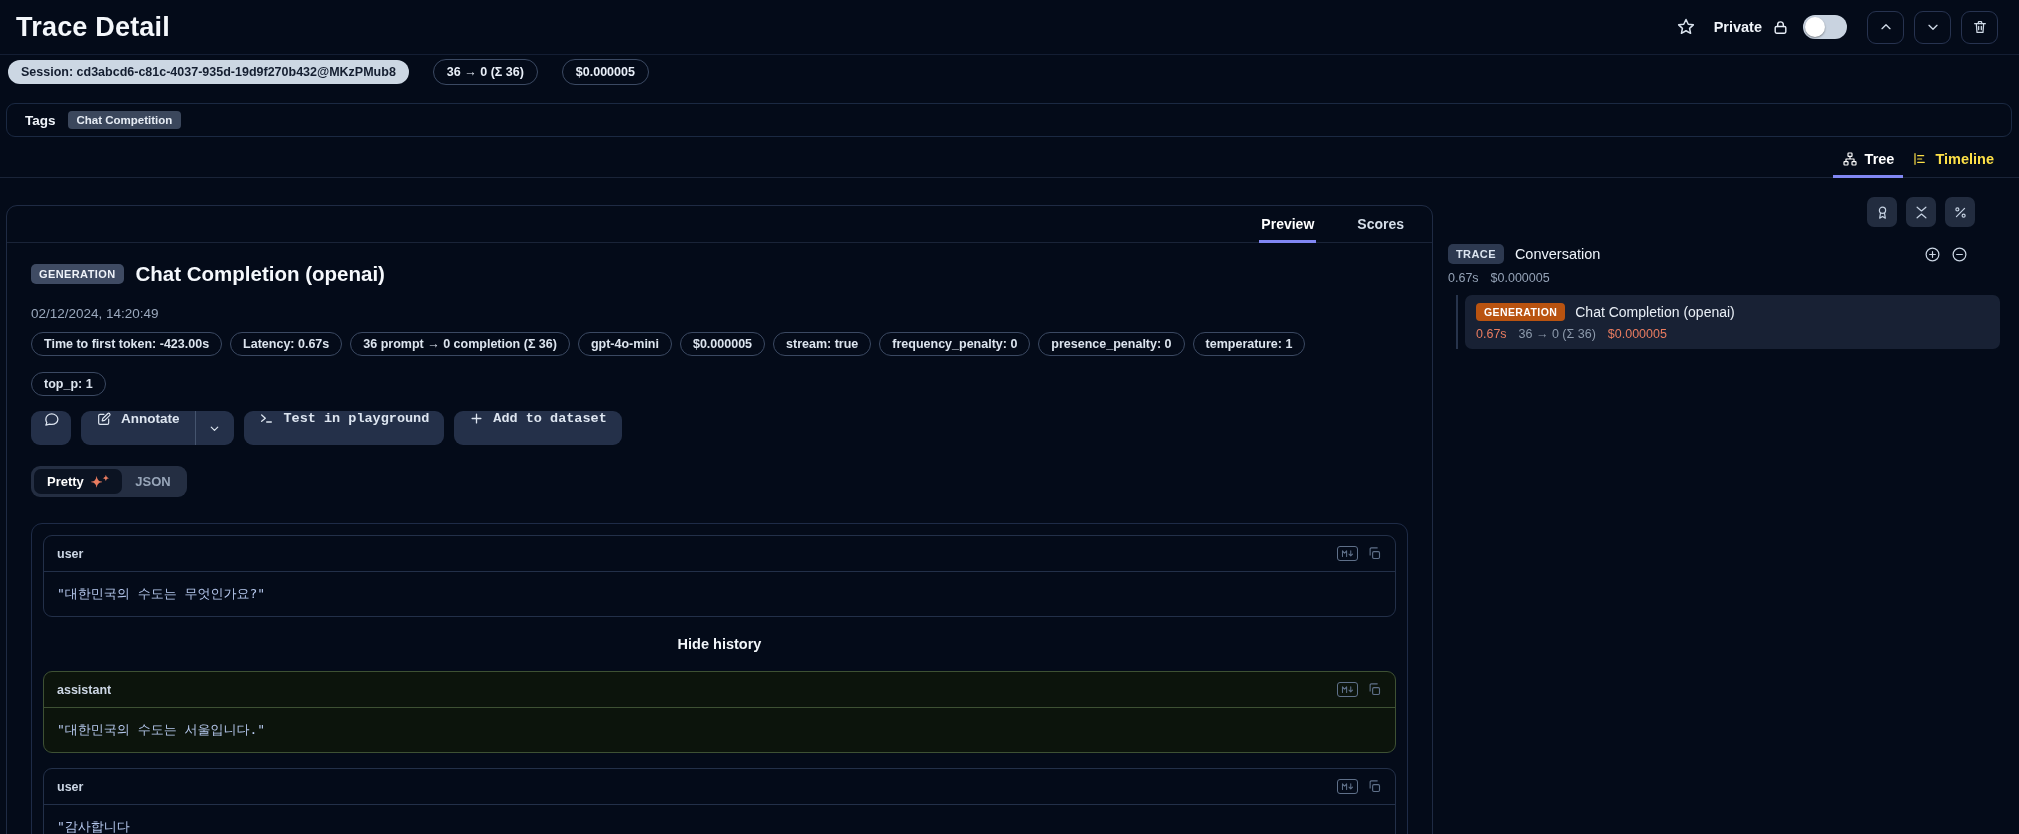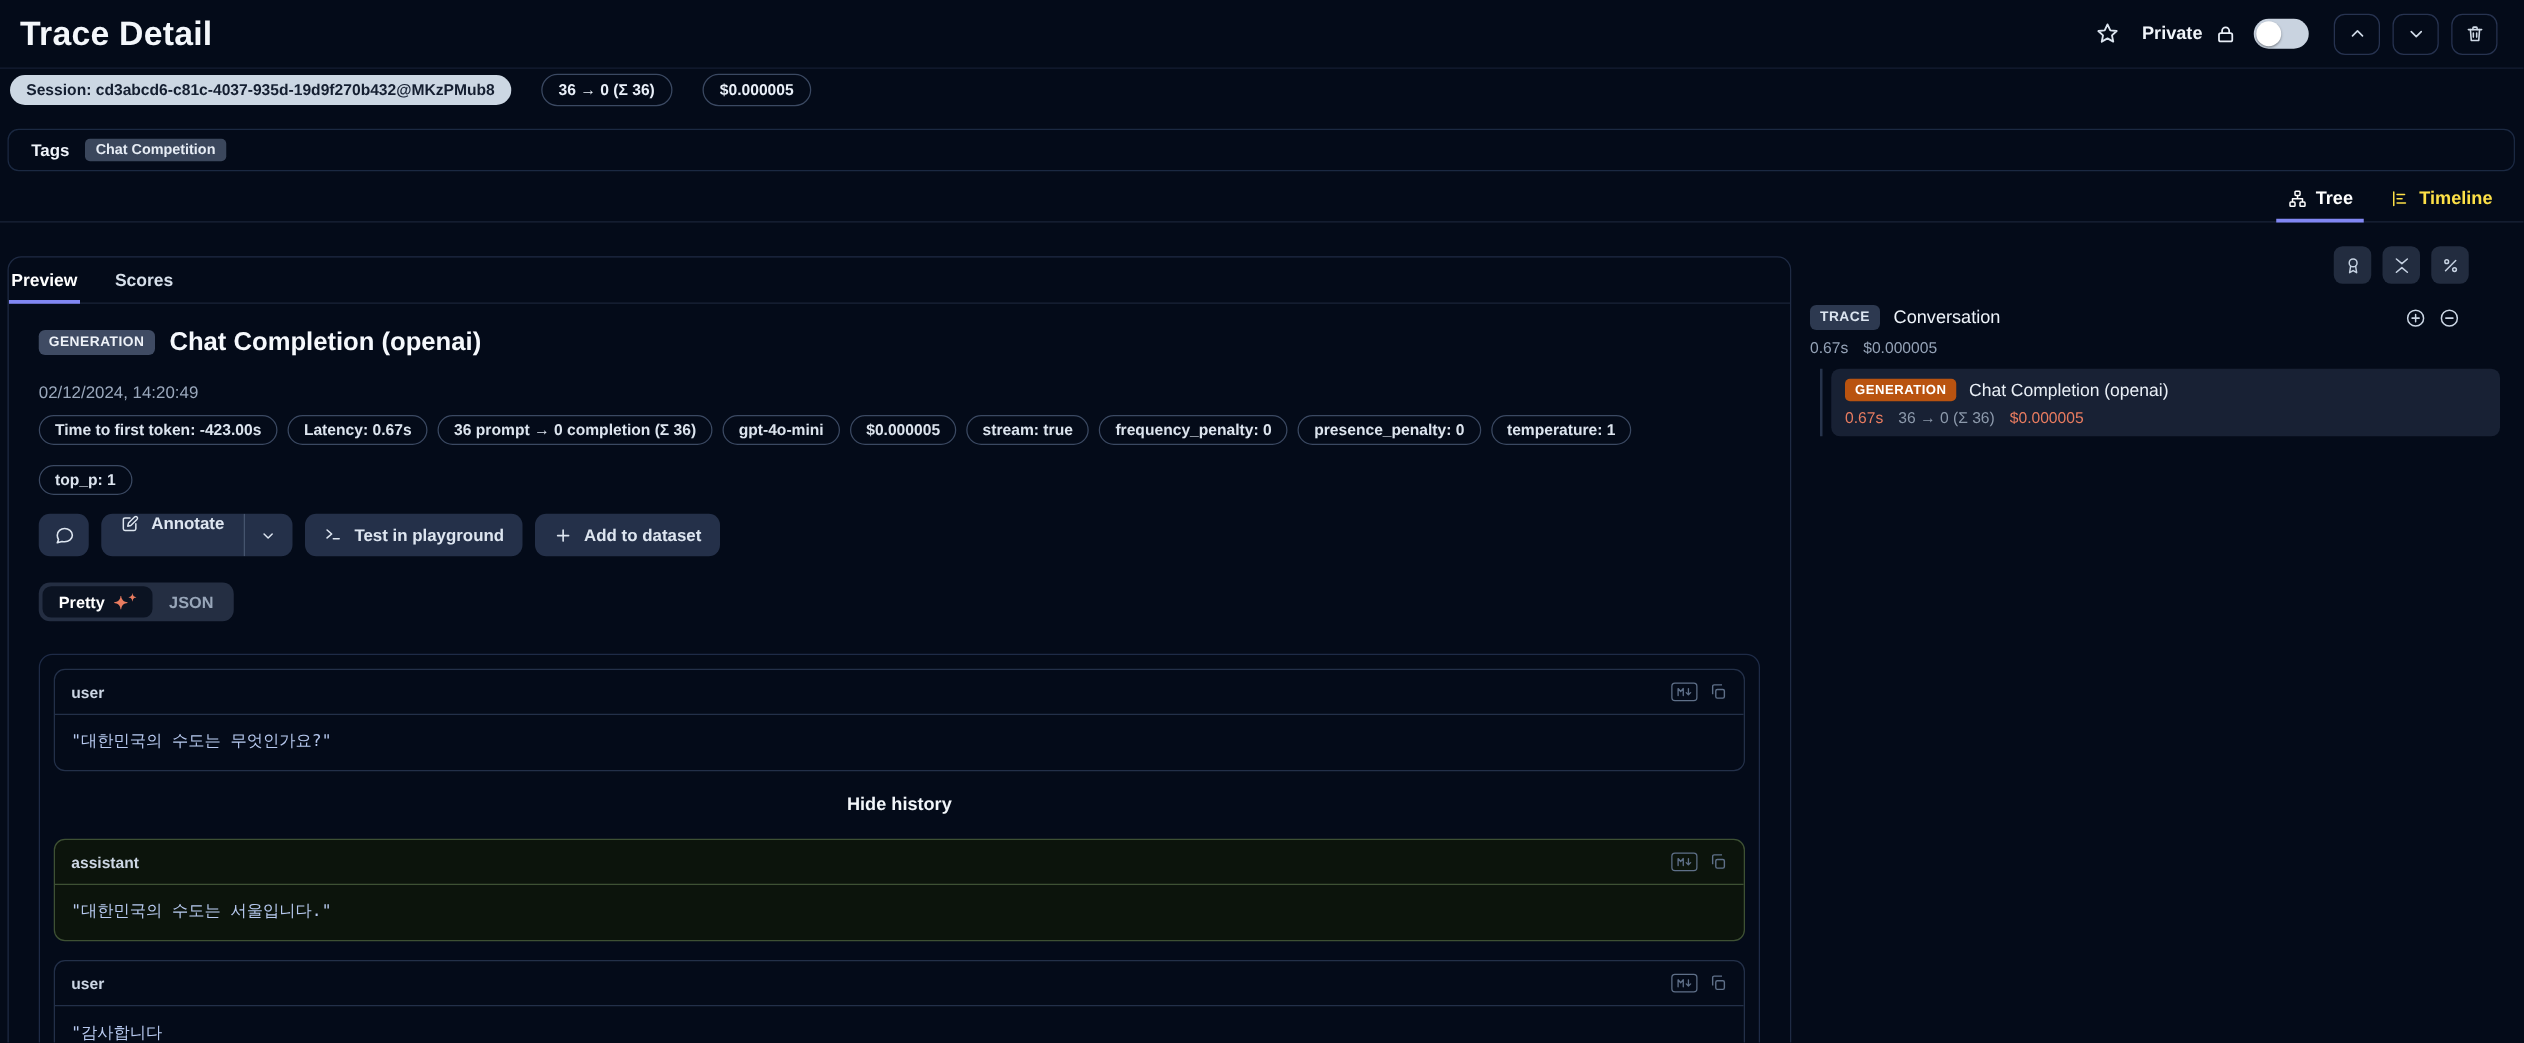--- a/index.html
+++ b/index.html
@@ -48,48 +48,48 @@
   .pill.outline{border:1px solid #3b4962;color:#e9eff8;background:transparent}
 
   
   .tags-bar{position:absolute;top:103px;left:6px;right:7px;height:34px;border:1px solid #1b2942;border-radius:9px;
     display:flex;align-items:center;gap:12px;padding:0 18px}
   .tags-bar .tags-label{font-size:13.5px;font-weight:700;color:#f0f4fa}
   .tag-chip{background:#3b475c;color:#e6ecf4;font-size:11.5px;font-weight:700;border-radius:4px;padding:3px 9px;cursor:pointer}
 
   
   .view-tabs{position:absolute;top:141px;left:0;right:0;height:37px;border-bottom:1px solid #1a2438;
-    display:flex;justify-content:flex-end;align-items:flex-end;gap:12px;padding-right:16px}
+    display:flex;justify-content:flex-end;align-items:flex-end;gap:0;padding-right:16px}
   .vtab{display:flex;align-items:center;gap:7px;font-size:14.5px;font-weight:600;color:#fde047;
     padding:6px 9px 8px;cursor:pointer;border-bottom:3px solid transparent;margin-bottom:-1px}
   .vtab.active{border-bottom-color:var(--accent);color:#ffffff}
 
   
   .main-panel{position:absolute;left:6px;top:205px;width:1427px;height:645px;
     border:1px solid #1f2b44;border-radius:11px;background:#040b19;overflow:hidden}
-  .panel-tabs{height:37px;border-bottom:1px solid #1a2438;display:flex;align-items:flex-end;
-    gap:26px;padding-right:26px}
+  .panel-tabs{height:37px;border-bottom:1px solid #1a2438;display:flex;justify-content:flex-end;align-items:flex-end;
+    gap:39px;padding-right:26px}
   .ptab{font-size:14px;font-weight:700;color:#d6dfea;padding:8px 2px 8px;cursor:pointer;border-bottom:3px solid transparent;margin-bottom:-1px}
   .ptab.active{color:#ffffff;border-bottom-color:var(--accent)}
   .panel-body{padding:19px 24px 0}
 
   .obs-header{display:flex;align-items:center;gap:12px}
   .type-badge{background:#3f4b63;color:#eef2f8;font-size:11px;font-weight:700;letter-spacing:.4px;
     border-radius:5px;padding:4px 8px}
   .obs-title{font-size:20.5px;font-weight:800;color:#f5f8fc}
   .timestamp{margin-top:20px;font-size:13.5px;color:#9aa8bc}
 
   .pills-wrap{margin-top:11px;display:flex;flex-wrap:wrap;gap:8px;align-items:center}
   .mpill{border:1px solid #3b4962;border-radius:999px;font-size:12.5px;font-weight:700;color:#dce4ee;
     padding:4px 12px;white-space:nowrap}
   .flex-break{flex-basis:100%;height:0}
 
   .actions-row{margin-top:15px;display:flex;gap:10px;align-items:center}
-  .act-btn{background:var(--btn-bg);border:none;border-radius:9px;height:34px;display:flex;align-items:center;
-    gap:9px;padding:0 15px;color:#dde5f0;font-size:13.5px;font-weight:700;font-family:Liberation Sans, sans-serif;cursor:pointer}
+  .act-btn{background:var(--btn-bg);border:none;border-radius:9px;height:34px;display:flex;align-items:flex-start;
+    gap:9px;padding:0 15px;color:#dde5f0;font-size:13.5px;font-weight:700;font-family:Liberation Mono, monospace;cursor:pointer}
   .act-btn.icon-only{width:40px;padding:0;justify-content:center}
   .split-btn{display:flex;background:var(--btn-bg);border-radius:9px;height:34px;overflow:hidden}
   .split-btn .main-part{display:flex;align-items:flex-start;gap:9px;padding:0 15px;color:#dde5f0;
     font-size:13.5px;font-weight:700;cursor:pointer}
   .split-btn .divider{width:1px;background:#45546e;margin:0}
   .split-btn .chev-part{display:flex;align-items:center;justify-content:center;width:38px;cursor:pointer;color:#dde5f0}
 
   .fmt-toggle{margin-top:21px;display:inline-flex;background:#242e42;border-radius:9px;padding:3px;align-items:center}
   .fmt-seg{display:flex;align-items:center;gap:7px;font-size:13px;font-weight:700;color:#98a6b9;
     padding:5px 13px;border-radius:7px;cursor:pointer}

